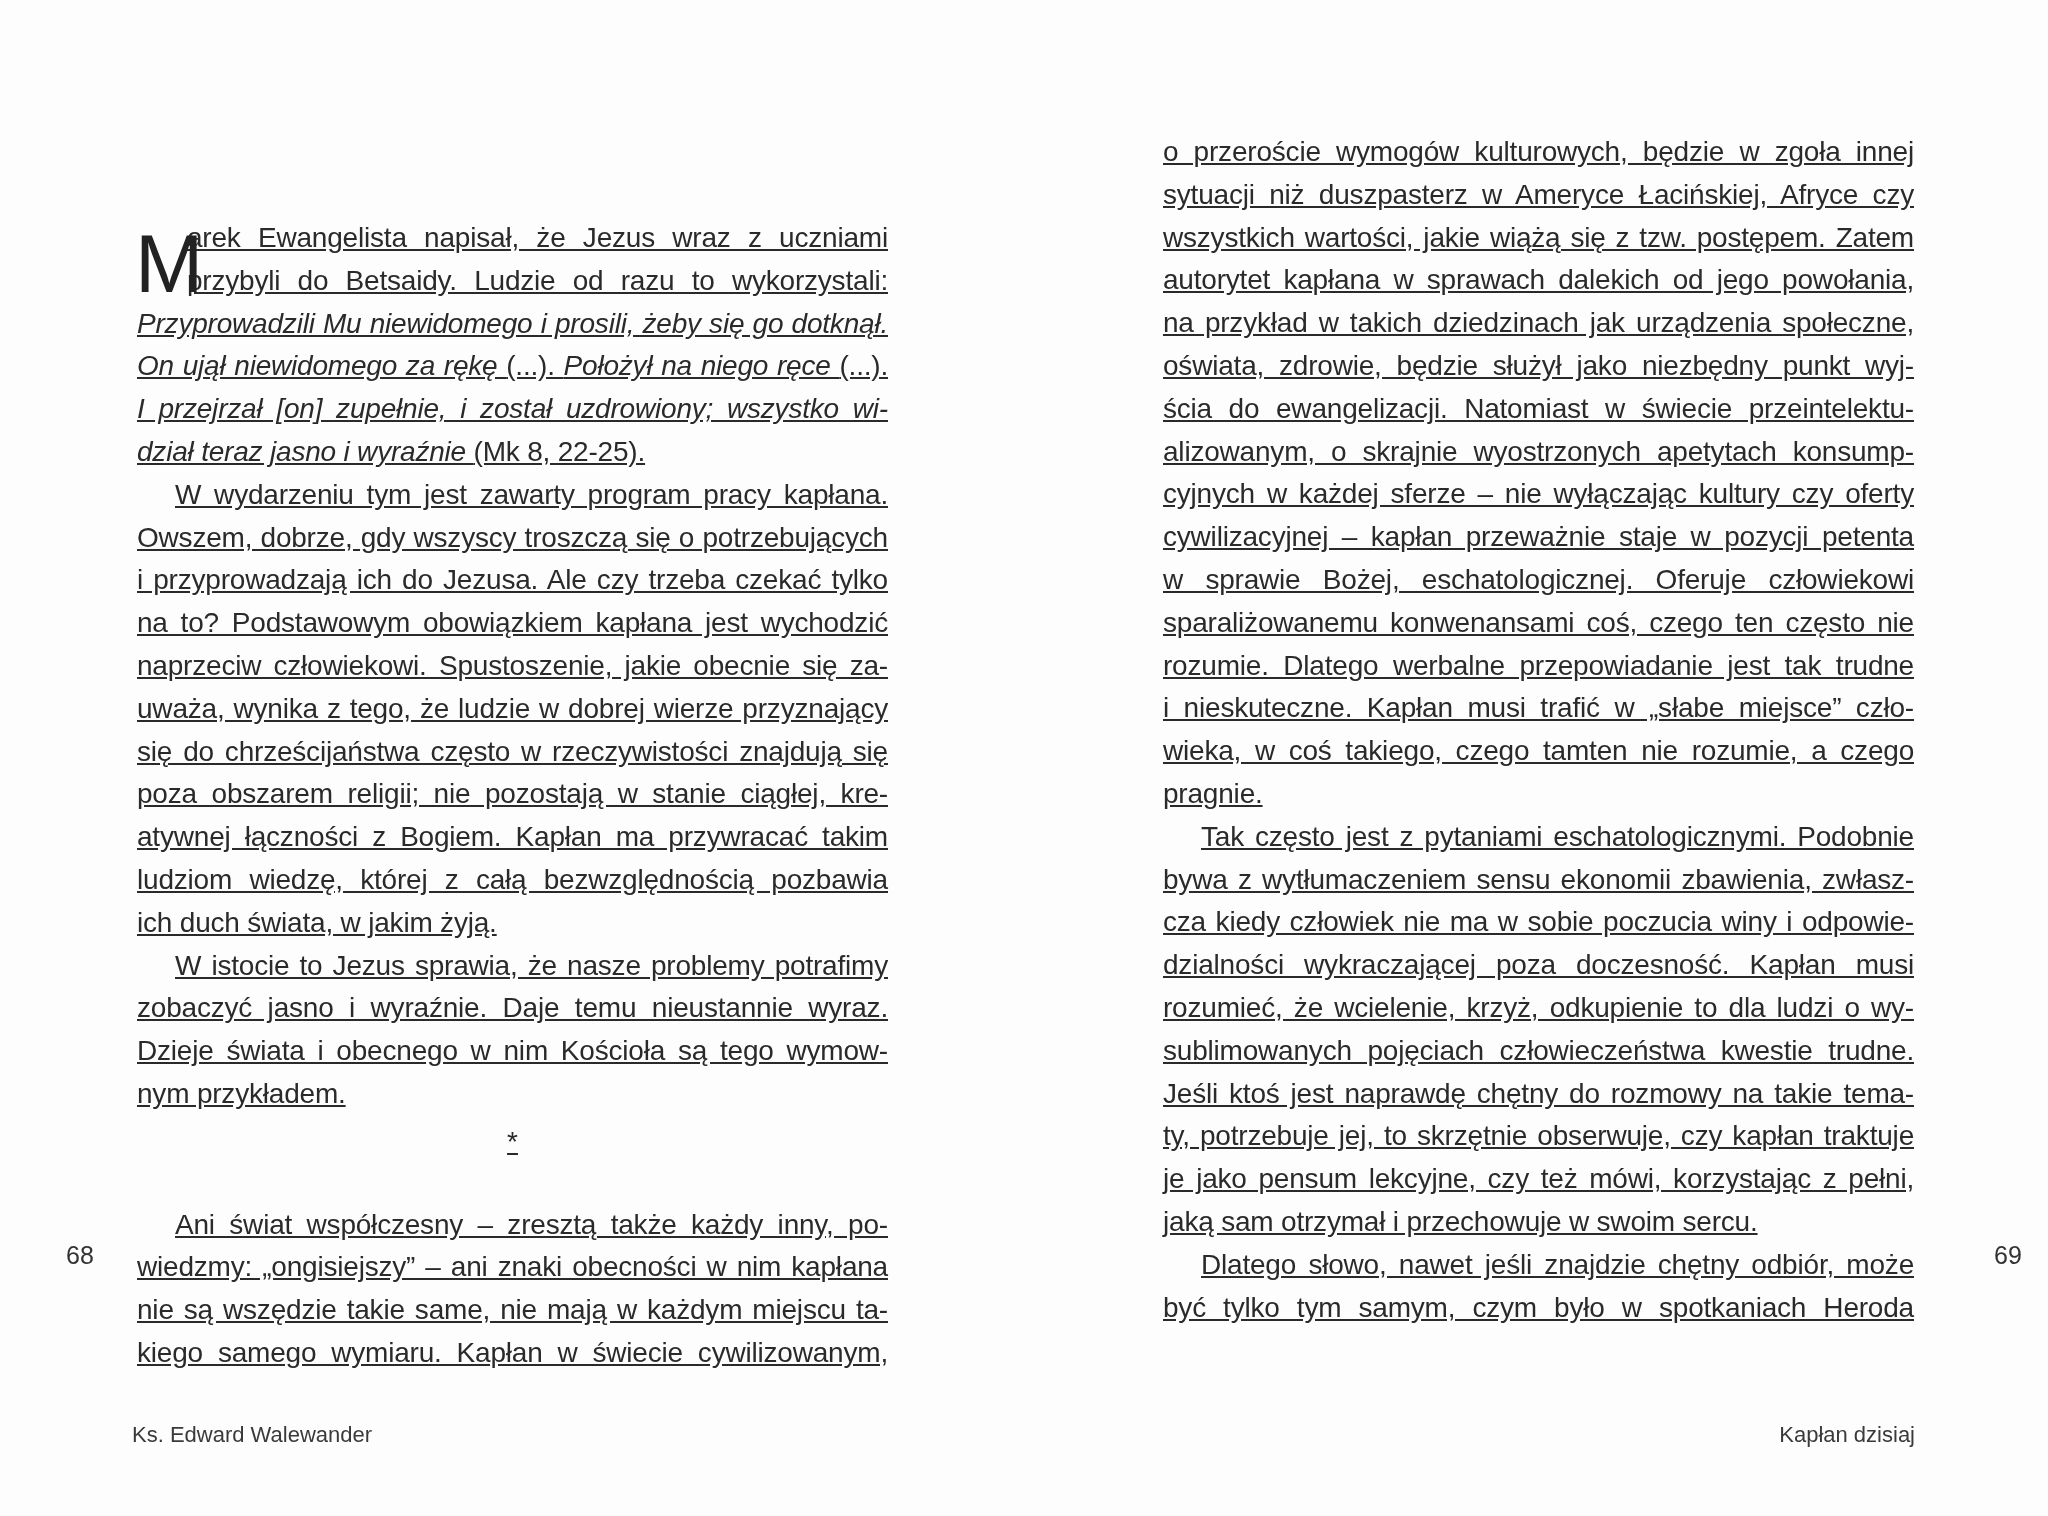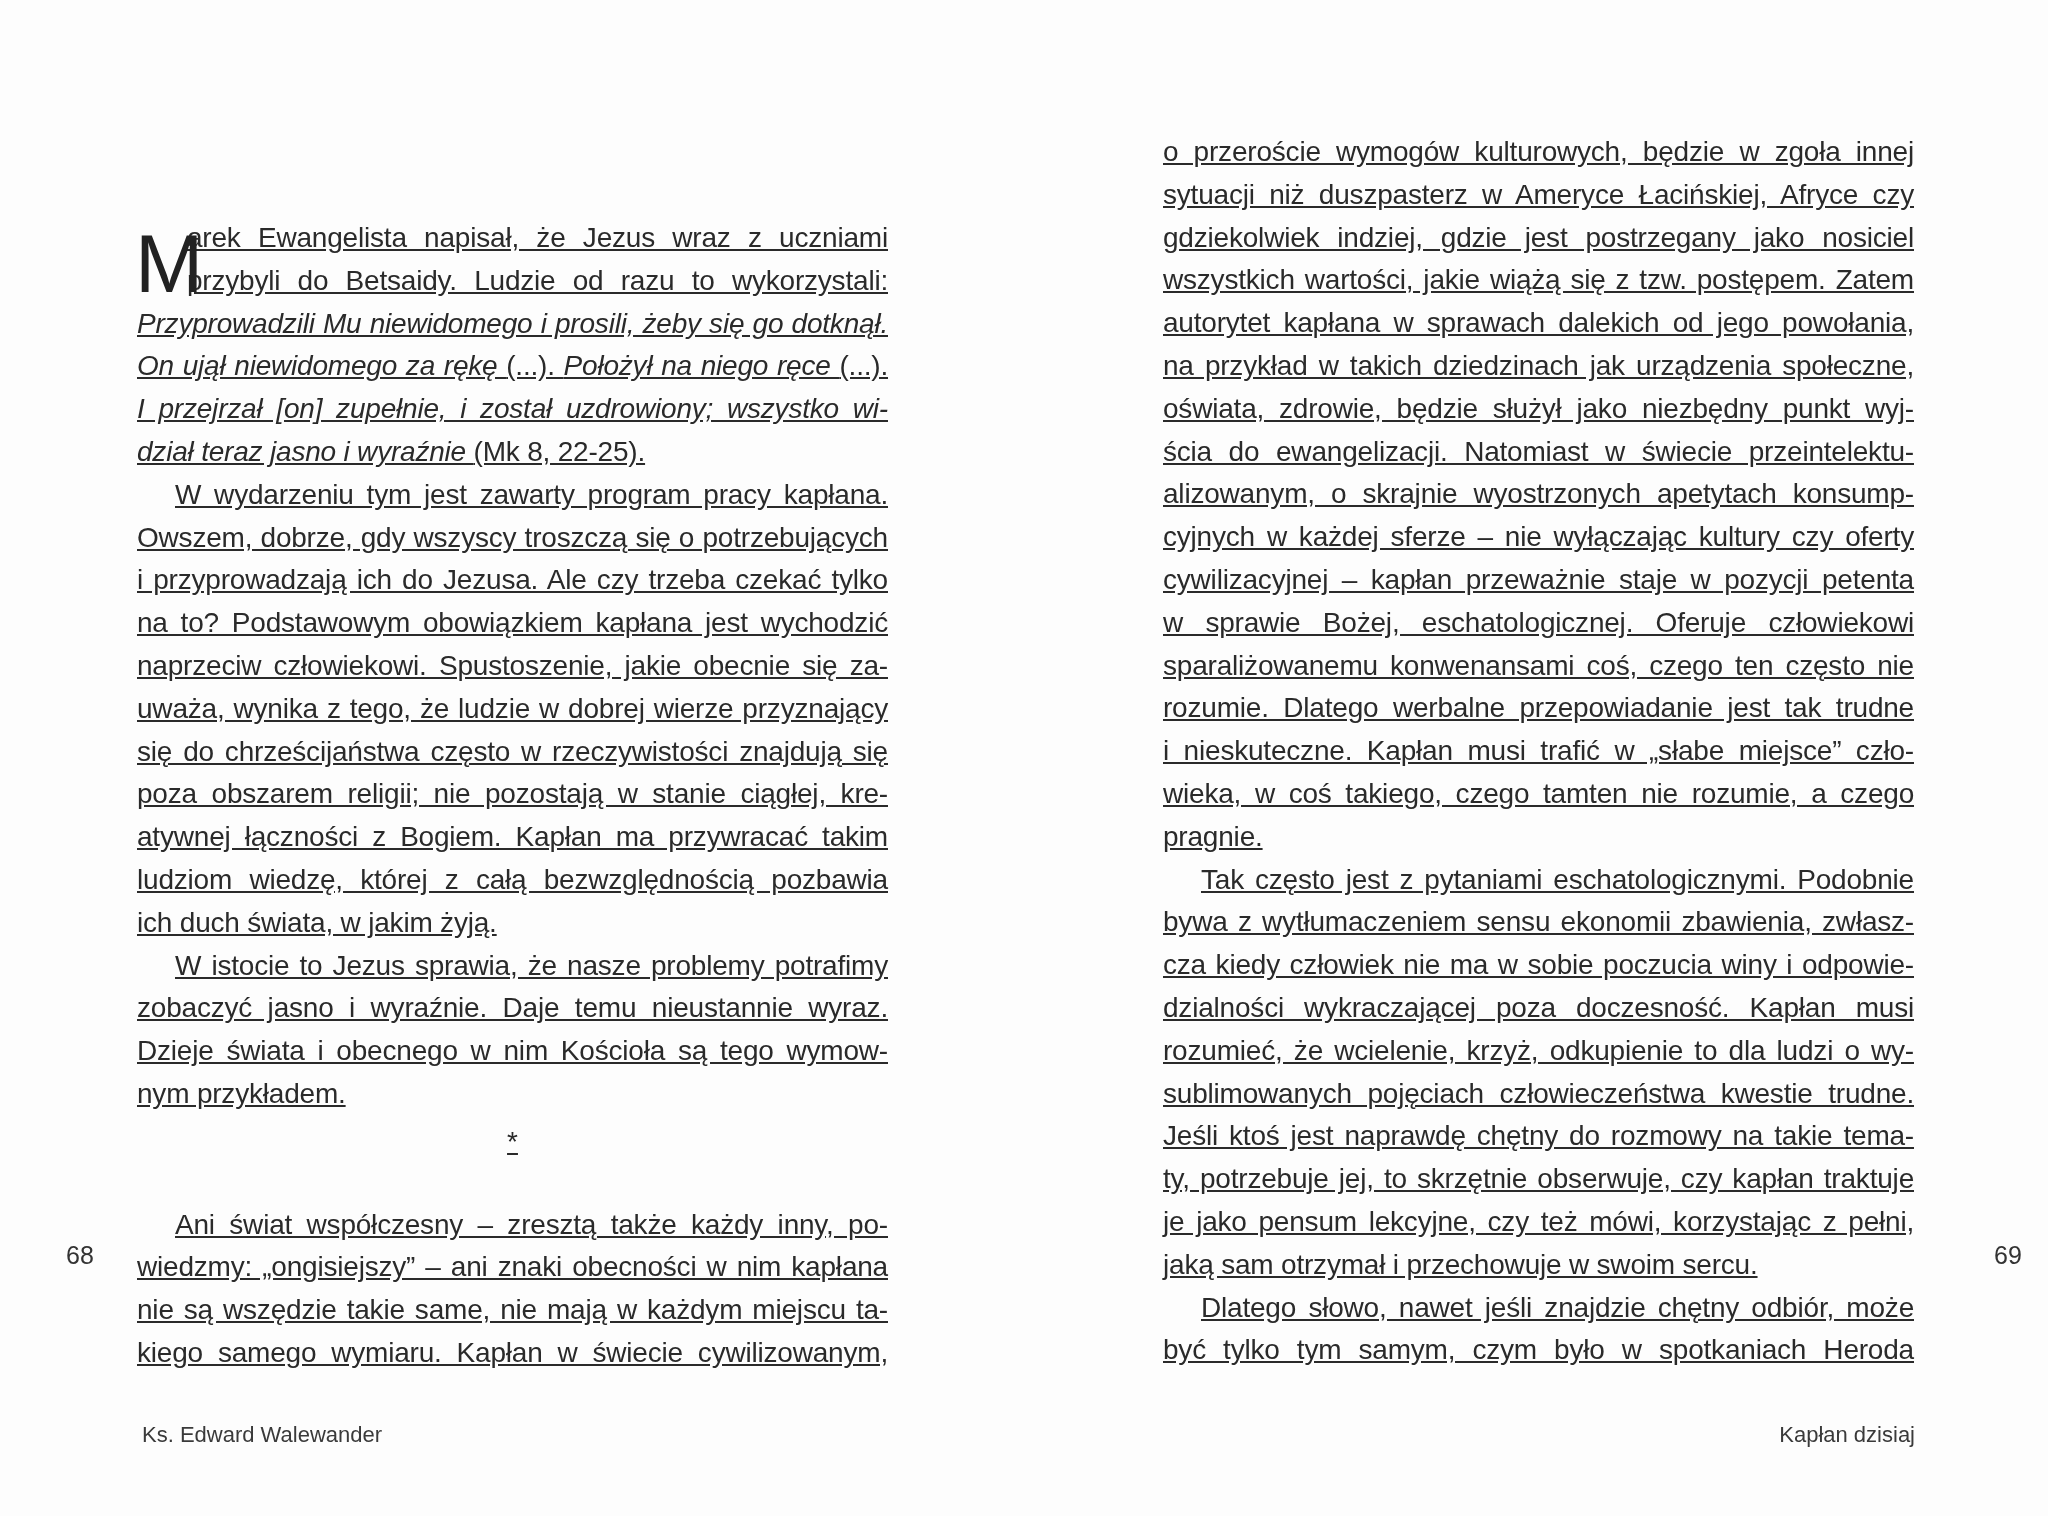--- a/index.html
+++ b/index.html
@@ -16,21 +16,21 @@
   .it { font-style:italic; }
   .dropcap-line { padding-left:50px; }
   .dropcap { position:absolute; left:-2px; top:8px; font-size:82px; line-height:78px;
              font-weight:normal; color:#222; }
   .ast { text-align:center; font-size:28px; height:42.8px; line-height:52px; }
   .gap { height:45px; }
   .pagenum { position:absolute; font-size:25px; color:#333; }
   #pn-left { left:66px; top:1241px; }
   #pn-right { left:1994px; top:1241px; }
   .footer { position:absolute; top:1422px; font-size:22px; color:#3a3a3a; }
-  #footer-left { left:142px; }
+  #footer-left { left:132px; }
   #footer-right { right:133px; }
 </style>
 </head>
 <body>
 
 <div id="left-col" class="col">
   <div id="left-lines" style="position: relative;">
       <div class="dropcap">M</div>
       <div class="line dropcap-line"><span>arek Ewangelista napisał, że Jezus wraz z uczniami</span></div>
       <div class="line dropcap-line"><span>przybyli do Betsaidy. Ludzie od razu to wykorzystali:</span></div>
@@ -61,21 +61,20 @@
       <div class="line"><span>wiedzmy: „ongisiejszy” – ani znaki obecności w nim kapłana</span></div>
       <div class="line"><span>nie są wszędzie takie same, nie mają w każdym miejscu ta-</span></div>
       <div class="line"><span>kiego samego wymiaru. Kapłan w świecie cywilizowanym,</span></div>
     </div>
 </div>
 
 <div id="right-col" class="col">
   <div id="right-lines">
       <div class="line"><span>o przeroście wymogów kulturowych, będzie w zgoła innej</span></div>
       <div class="line"><span>sytuacji niż duszpasterz w Ameryce Łacińskiej, Afryce czy</span></div>
-      <div class="line"><span>gdziekolwiek indziej, gdzie jest postrzegany jako nosiciel</span></div>
       <div class="line"><span>wszystkich wartości, jakie wiążą się z tzw. postępem. Zatem</span></div>
       <div class="line"><span>autorytet kapłana w sprawach dalekich od jego powołania,</span></div>
       <div class="line"><span>na przykład w takich dziedzinach jak urządzenia społeczne,</span></div>
       <div class="line"><span>oświata, zdrowie, będzie służył jako niezbędny punkt wyj-</span></div>
       <div class="line"><span>ścia do ewangelizacji. Natomiast w świecie przeintelektu-</span></div>
       <div class="line"><span>alizowanym, o skrajnie wyostrzonych apetytach konsump-</span></div>
       <div class="line"><span>cyjnych w każdej sferze – nie wyłączając kultury czy oferty</span></div>
       <div class="line"><span>cywilizacyjnej – kapłan przeważnie staje w pozycji petenta</span></div>
       <div class="line"><span>w sprawie Bożej, eschatologicznej. Oferuje człowiekowi</span></div>
       <div class="line"><span>sparaliżowanemu konwenansami coś, czego ten często nie</span></div>

